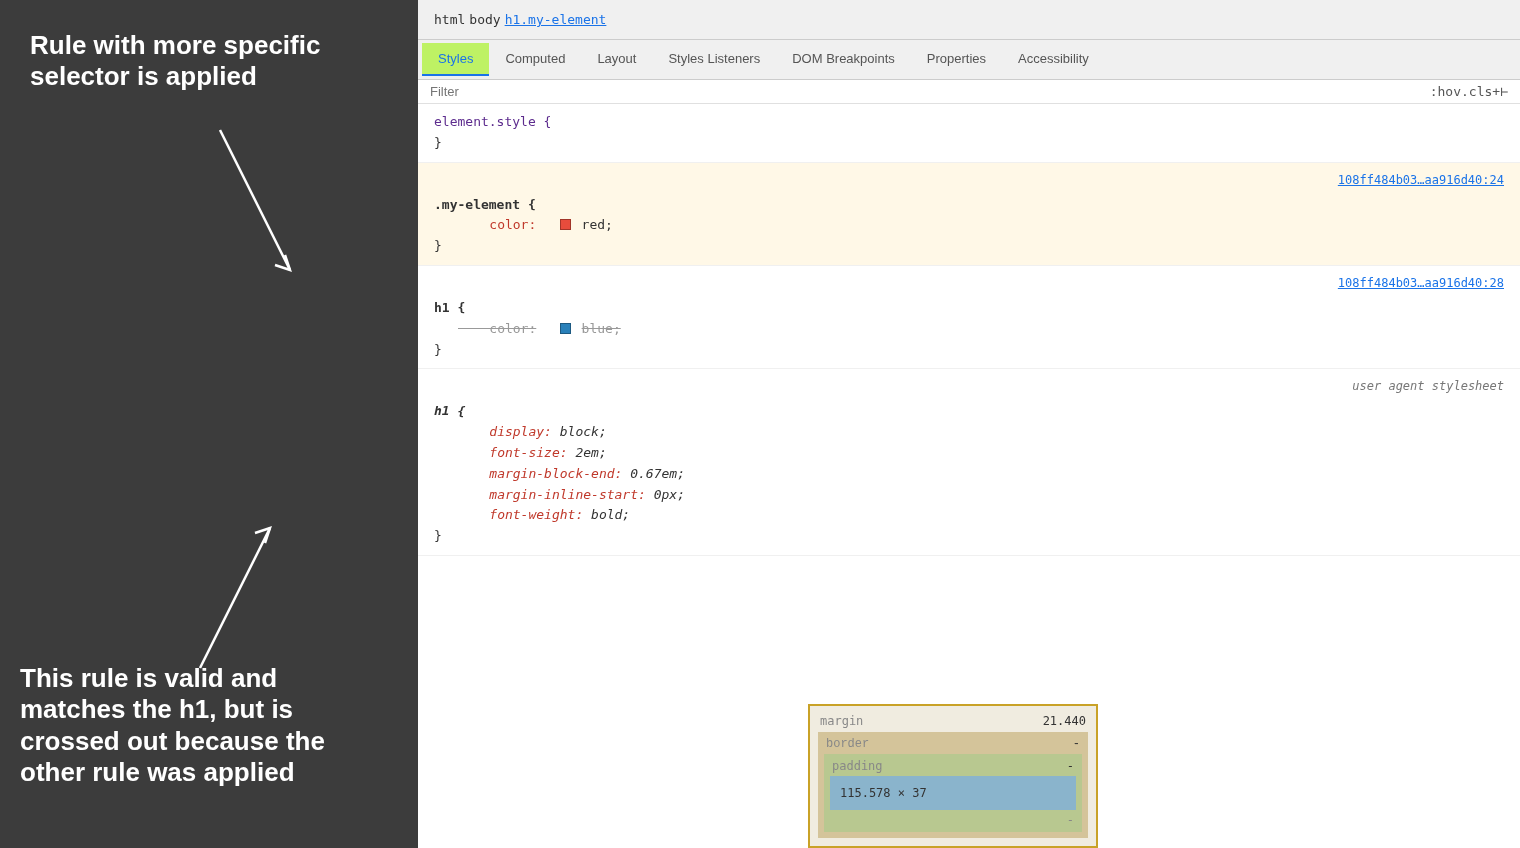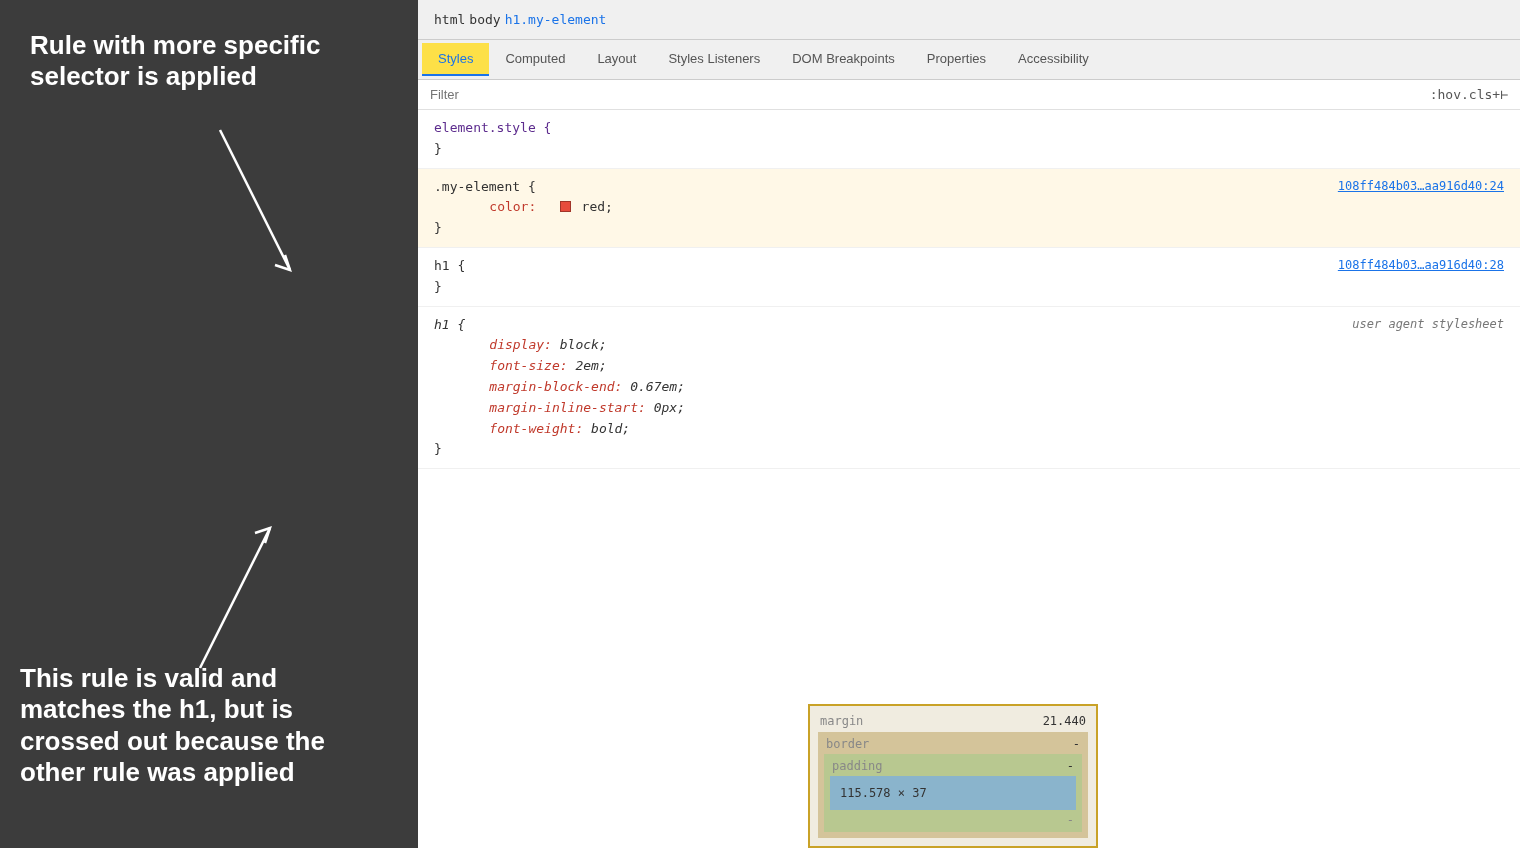--- a/index.html
+++ b/index.html
@@ -98,20 +98,21 @@
       color: #333;
     }
 
     .breadcrumb-sep {
       margin: 0 2px;
       color: #888;
     }
 
     .breadcrumb-active {
       color: #1a73e8;
+      text-decoration: underline;
     }
 
     
     .tabs-bar {
       display: flex;
       align-items: center;
       background: #f0f0f0;
       border-bottom: 1px solid #ccc;
       height: 40px;
       padding: 0 4px;
@@ -122,32 +123,32 @@
       font-size: 13px;
       color: #555;
       cursor: pointer;
       border-bottom: 2px solid transparent;
       white-space: nowrap;
     }
 
     .tab.active {
       color: #1a73e8;
       border-bottom: 2px solid #1a73e8;
-      background: #fde047;
+      background: #bef264;
     }
 
     
     .filter-bar {
       display: flex;
       align-items: center;
       justify-content: flex-end;
       background: #fff;
       border-bottom: 1px solid #e0e0e0;
       padding: 6px 12px;
-      height: 30px;
+      height: 24px;
     }
 
     .filter-input {
       font-size: 13px;
       color: #999;
       border: none;
       outline: none;
       background: transparent;
       flex: 1;
     }
@@ -200,21 +201,22 @@
 
     .rule-source-italic {
       color: #777;
       font-style: italic;
       font-size: 12px;
       white-space: nowrap;
     }
 
     .selector {
       color: #333;
-      font-weight: normal;
+      font-weight: bold;
+      margin-top: 24px;
     }
 
     .selector.italic-selector {
       font-style: italic;
       color: #333;
     }
 
     .prop-name {
       color: #c0392b;
       margin-left: 24px;
@@ -329,20 +331,26 @@
         <span class="prop-value">red;</span>
       </div>
       <div><span class="brace">}</span></div>
     </div>
 
     <div class="rule-block">
       <div class="rule-header">
         <span class="selector">h1 {</span>
         <span class="rule-source">108ff484b03…aa916d40:28</span>
       </div>
+      <div>
+        <span class="prop-name strikethrough">&nbsp;&nbsp;&nbsp;&nbsp;color:</span>
+        <span>&nbsp;</span>
+        <span class="color-swatch" style="background:#2980b9;"></span>
+        <span class="prop-value strikethrough">blue;</span>
+      </div>
       <div><span class="brace">}</span></div>
     </div>
 
     <div class="rule-block">
       <div class="rule-header">
         <span class="selector italic-selector"><em>h1 {</em></span>
         <span class="rule-source-italic">user agent stylesheet</span>
       </div>
       <div>
         <span class="prop-name italic"><em>&nbsp;&nbsp;&nbsp;&nbsp;display:</em></span>
@@ -371,21 +379,21 @@
 
 </div>
 
 <div style="position:absolute; left:808px; bottom:0; width:290px;">
   <div style="background:#f0ece0; border:2px solid #c9a227; font-family:monospace; font-size:12px; padding:6px;">
     <div style="display:flex; justify-content:space-between; padding:2px 4px;">
       <span style="color:#888;">margin</span>
       <span style="color:#333;">21.440</span>
     </div>
     <div style="background:#d4c49a; padding:4px; margin:2px;">
-      <div style="display:flex; justify-content:space-between; padding:1px 4px;">
+      <div style="display:flex; justify-content:space-between; padding:1px 4px;font-family:Liberation Mono, monospace;">
         <span style="color:#888;">border</span>
         <span style="color:#333;">-</span>
       </div>
       <div style="background:#b8c890; padding:4px; margin:2px;">
         <div style="display:flex; justify-content:space-between; padding:1px 4px;">
           <span style="color:#888;">padding</span>
           <span style="color:#333;">-</span>
         </div>
         <div style="background:#8ab4cc; padding:10px; text-align:left; margin:2px;">
           <span style="color:#333; font-size:12px;">115.578 × 37</span>

